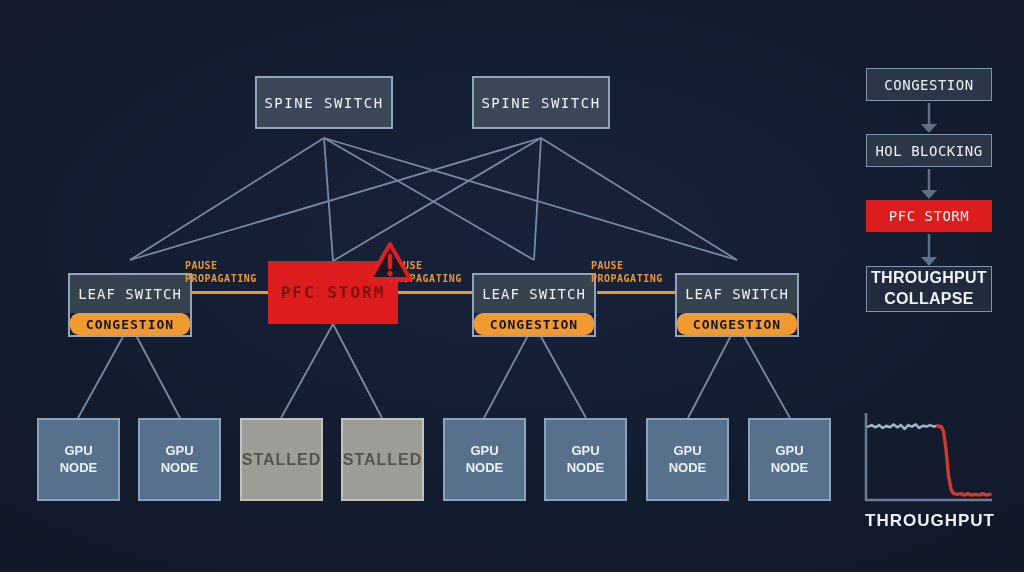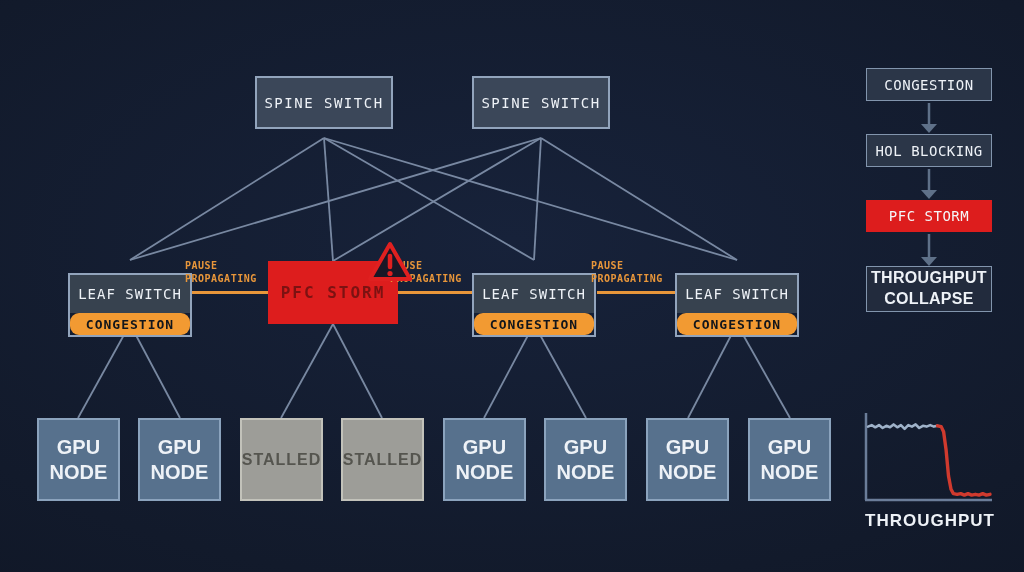--- a/index.html
+++ b/index.html
@@ -38,21 +38,21 @@
   }
   .pfc-box{
     left:268px;top:261px;width:130px;height:63px;
     background:#dd1d1d;border:none;
     color:#7c1212;font-weight:bold;font-size:16px;letter-spacing:2px;
   }
   .gpu{
     top:418px;width:83px;height:83px;
     background:#57718d;border:2px solid #8ba3bd;
     font-family:"Liberation Sans", sans-serif;font-weight:bold;
-    font-size:20px;line-height:1.25;white-space:pre-line;
+    font-size:13px;line-height:1.25;white-space:pre-line;
   }
   .stalled{
     background:#9d9d98;border:2px solid #c2c2ba;
     color:#55554f;letter-spacing:1px;font-size:16px;text-align:right;
   }
   .pause-line{
     position:absolute;height:3px;background:#e8963a;top:291px;z-index:1;
   }
   .pause-label{
     position:absolute;top:260px;width:90px;

